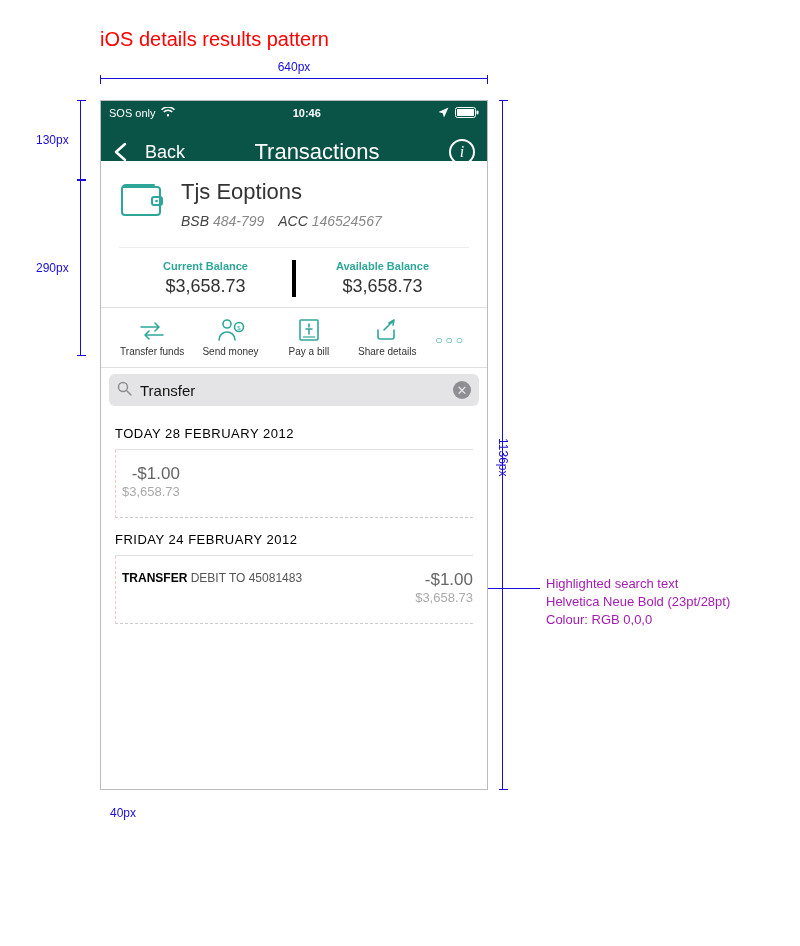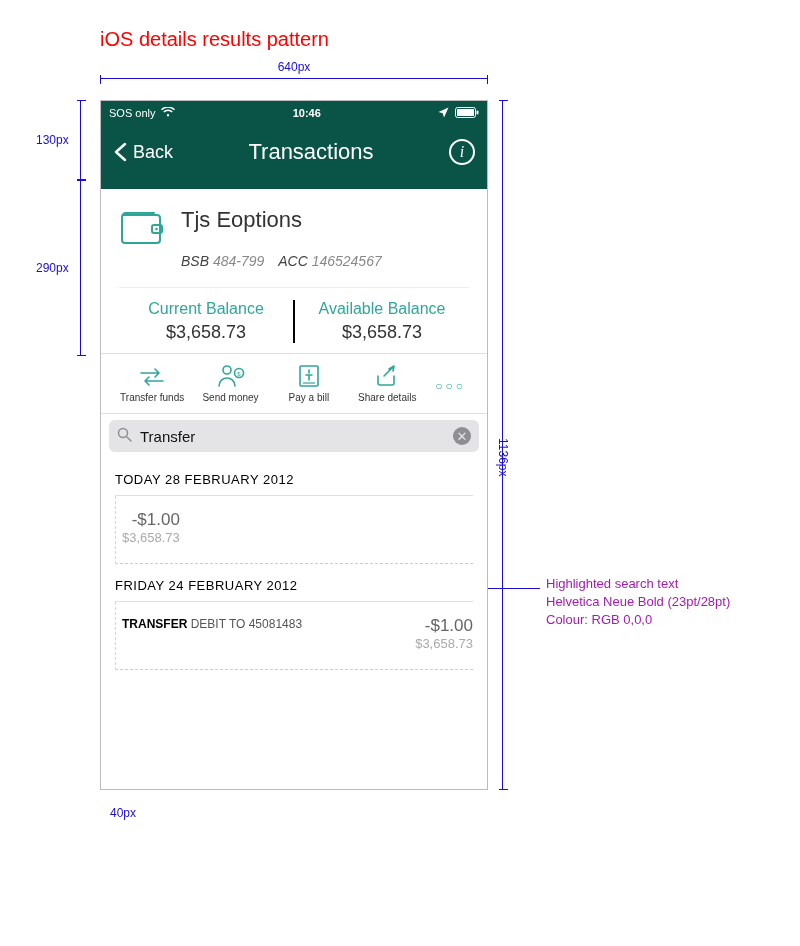--- a/index.html
+++ b/index.html
@@ -26,21 +26,21 @@
     width: 388px;
     height: 690px;
     border: 1px solid #bbb;
     background: #fff;
     overflow: hidden;
   }
   
   .header {
     background: #0a5347;
     color: #fff;
-    height: 88px;
+    height: 60px;
   }
   .status-bar {
     display: flex;
     align-items: center;
     justify-content: space-between;
     height: 22px;
     padding: 2px 8px 0 8px;
     font-size: 11px;
   }
   .status-left, .status-right {
@@ -52,21 +52,21 @@
     display: flex;
     align-items: center;
     justify-content: space-between;
     height: 58px;
     padding: 0 12px;
   }
   .back-btn {
     display: flex;
     align-items: center;
     font-size: 18px;
-    gap: 6px;
+    gap: 18px;
   }
   .nav-title {
     font-size: 22px;
     font-weight: 300;
   }
   .info-btn {
     width: 26px;
     height: 26px;
     border: 2px solid #fff;
     border-radius: 50%;
@@ -85,44 +85,45 @@
   .account-top {
     display: flex;
     gap: 16px;
     align-items: flex-start;
   }
   .wallet-icon svg { display: block; }
   .account-name {
     font-size: 22px;
     font-weight: 300;
     color: #333;
-    margin-bottom: 20px;
+    margin-bottom: 8px;
   }
   .account-meta {
     font-size: 14px;
     color: #333;
     font-style: italic;
   }
   .account-meta .meta-label { color: #444; font-weight: 500; }
   .account-meta .meta-val { color: #888; margin-right: 10px; }
   .balances {
     display: flex;
     margin-top: 18px;
     border-top: 1px solid #eee;
     padding-top: 12px;
   }
   .bal {
     flex: 1;
     text-align: center;
   }
-  .bal + .bal { border-left: 2px solid #000000; text-align: center; }
+  .bal + .bal { border-left: 4px solid #000000; text-align: center; }
   .bal-label {
     color: #2fa798;
-    font-size: 16px;
+    font-size: 11px;
     margin-bottom: 4px;
+    font-weight: bold;
   }
   .bal-value {
     font-size: 18px;
     color: #333;
   }
   
   .actions {
     display: flex;
     align-items: flex-end;
     justify-content: space-between;

